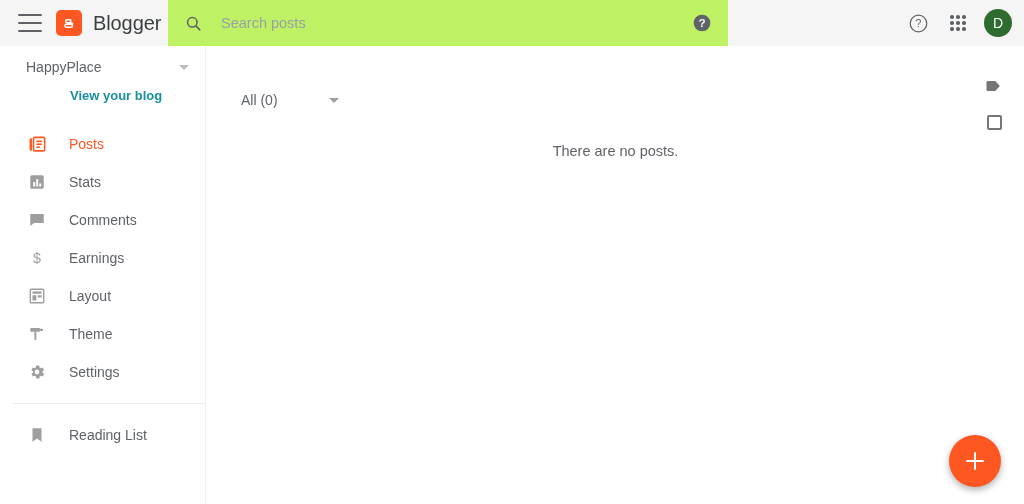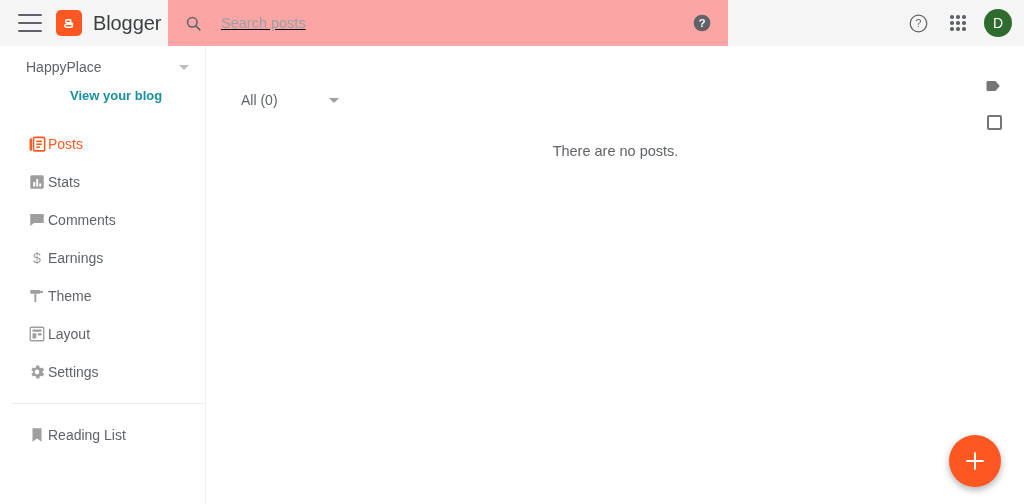--- a/index.html
+++ b/index.html
@@ -35,22 +35,22 @@
   }
   .blogger-logo svg { display: block; }
   .brand-name {
     margin-left: 11px; font-size: 20px; color: #3c4043;
     letter-spacing: -0.1px; font-weight: 400;
   }
 
   .searchbar {
     position: absolute; left: 168px; top: 0;
     width: 560px; height: 46px;
-    background: #fca5a5;
-    display: flex; align-items: center; text-decoration: underline;
+    background: #bef264;
+    display: flex; align-items: center;
   }
   .search-icon { margin-left: 16px; display: flex; }
   .search-input {
     flex: 1; border: none; outline: none; background: transparent;
     margin-left: 18px; font-size: 14.5px; color: #3c4043;
     font-family: "Liberation Sans", sans-serif;
   }
   .search-input::placeholder { color: #9aa0a6; }
   .search-help { margin-right: 16px; display: flex; cursor: pointer; }
 
@@ -99,21 +99,21 @@
   .nav { margin-top: 22px; }
   .nav-item {
     display: flex; align-items: center;
     height: 38px; padding-left: 14px; cursor: pointer;
   }
   .nav-icon {
     width: 22px; height: 22px;
     display: flex; align-items: center; justify-content: center;
     flex: 0 0 22px;
   }
-  .nav-label { font-size: 14px; color: #5f6368; }
+  .nav-label { margin-left: 21px; font-size: 14px; color: #5f6368; }
   .nav-item.active .nav-label { color: #ff5722; }
 
   .sidebar-divider {
     height: 1px; background: #ececec;
     margin: 12px 0 12px 0; width: 100%;
   }
 
   
   .main {
     position: absolute; left: 207px; top: 46px;
@@ -269,43 +269,43 @@
             <text x="12" y="19" text-anchor="middle" font-size="19" font-family="Liberation Sans, sans-serif" fill="#9e9e9e">$</text>
           </svg>
         </span>
         <span class="nav-label">Earnings</span>
       </div>
 
 
       <div class="nav-item">
         <span class="nav-icon">
           <svg width="18" height="18" viewBox="0 0 24 24">
-            <rect x="3" y="4" width="13" height="5" rx="1" fill="#9e9e9e"></rect>
-            <rect x="16" y="5" width="4" height="3" rx="1" fill="#9e9e9e"></rect>
-            <rect x="8.5" y="9" width="2.5" height="11" fill="#9e9e9e"></rect>
-          </svg>
-        </span>
-        <span class="nav-label">Theme</span>
-      </div>
-
-      <div class="nav-item">
-        <span class="nav-icon">
-          <svg width="18" height="18" viewBox="0 0 24 24">
             <rect x="3" y="3" width="18" height="18" rx="1.5" fill="none" stroke="#9e9e9e" stroke-width="1.8"></rect>
             <rect x="6" y="6" width="12" height="3" fill="#9e9e9e"></rect>
             <rect x="6" y="11" width="5" height="7" fill="#9e9e9e"></rect>
             <rect x="13" y="11" width="5" height="3" fill="#9e9e9e"></rect>
           </svg>
         </span>
         <span class="nav-label">Layout</span>
       </div>
 
       <div class="nav-item">
         <span class="nav-icon">
           <svg width="18" height="18" viewBox="0 0 24 24">
+            <rect x="3" y="4" width="13" height="5" rx="1" fill="#9e9e9e"></rect>
+            <rect x="16" y="5" width="4" height="3" rx="1" fill="#9e9e9e"></rect>
+            <rect x="8.5" y="9" width="2.5" height="11" fill="#9e9e9e"></rect>
+          </svg>
+        </span>
+        <span class="nav-label">Theme</span>
+      </div>
+
+      <div class="nav-item">
+        <span class="nav-icon">
+          <svg width="18" height="18" viewBox="0 0 24 24">
             <path fill="#9e9e9e" d="M19.4 13a7.6 7.6 0 0 0 0-2l2-1.6-2-3.4-2.4 1a7.6 7.6 0 0 0-1.7-1l-.4-2.6h-4l-.4 2.6c-.6.2-1.2.6-1.7 1l-2.4-1-2 3.4L6.6 11a7.6 7.6 0 0 0 0 2l-2 1.6 2 3.4 2.4-1c.5.4 1.1.8 1.7 1l.4 2.6h4l.4-2.6c.6-.2 1.2-.6 1.7-1l2.4 1 2-3.4zM12 15.2A3.2 3.2 0 1 1 12 8.8a3.2 3.2 0 0 1 0 6.4z"></path>
           </svg>
         </span>
         <span class="nav-label">Settings</span>
       </div>
 
       <div class="sidebar-divider"></div>
 
       <div class="nav-item">
         <span class="nav-icon">

